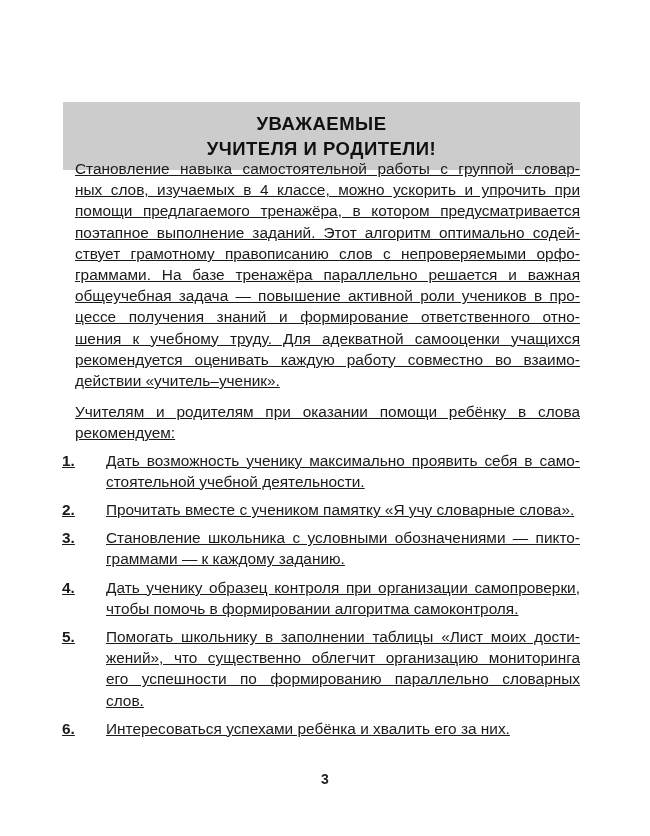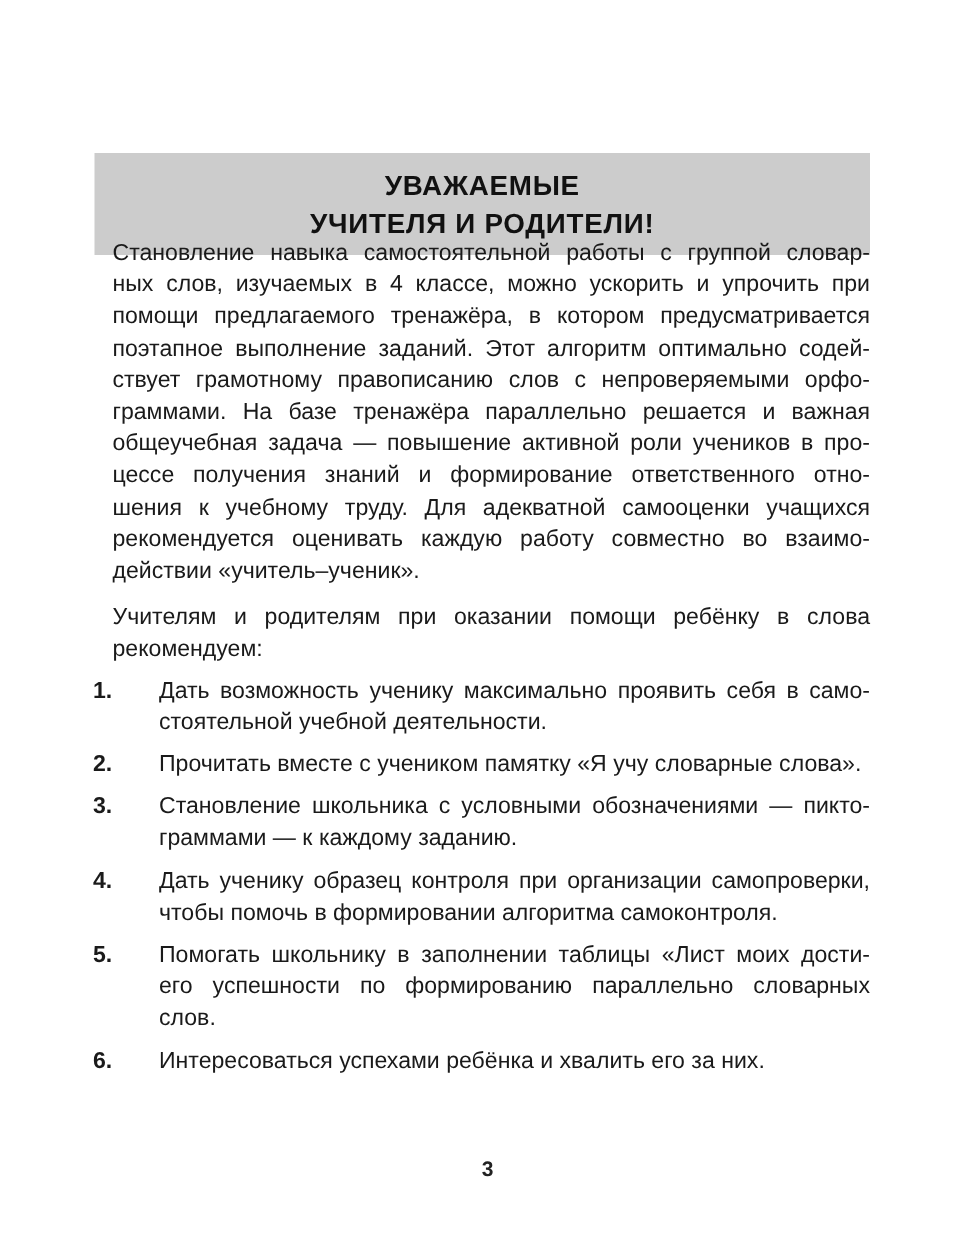--- a/index.html
+++ b/index.html
@@ -42,20 +42,21 @@
       text-align: center;
     }
     .content {
       position: absolute;
       left: 62px;
       top: 158px;
       width: 518px;
       font-size: 15.4px;
       line-height: 21.2px;
       text-align: justify;
+      text-decoration: underline;
     }
     .para {
       margin: 0;
       text-indent: 13px;
       text-align-last: left;
       hyphens: manual;
     }
     .para.second {
       margin-top: 10px;
     }
@@ -148,20 +149,21 @@
         <span class="list-num">4.</span>
         <span class="list-text">
           <span class="line">Дать ученику образец контроля при организации самопроверки,</span>
           <span class="line last">чтобы помочь в формировании алгоритма самоконтроля.</span>
         </span>
       </li>
       <li class="list-item">
         <span class="list-num">5.</span>
         <span class="list-text">
           <span class="line">Помогать школьнику в заполнении таблицы «Лист моих дости-</span>
+          <span class="line">жений», что существенно облегчит организацию мониторинга</span>
           <span class="line">его успешности по формированию параллельно словарных</span>
           <span class="line last">слов.</span>
         </span>
       </li>
       <li class="list-item">
         <span class="list-num">6.</span>
         <span class="list-text">
           <span class="line last">Интересоваться успехами ребёнка и хвалить его за них.</span>
         </span>
       </li>

